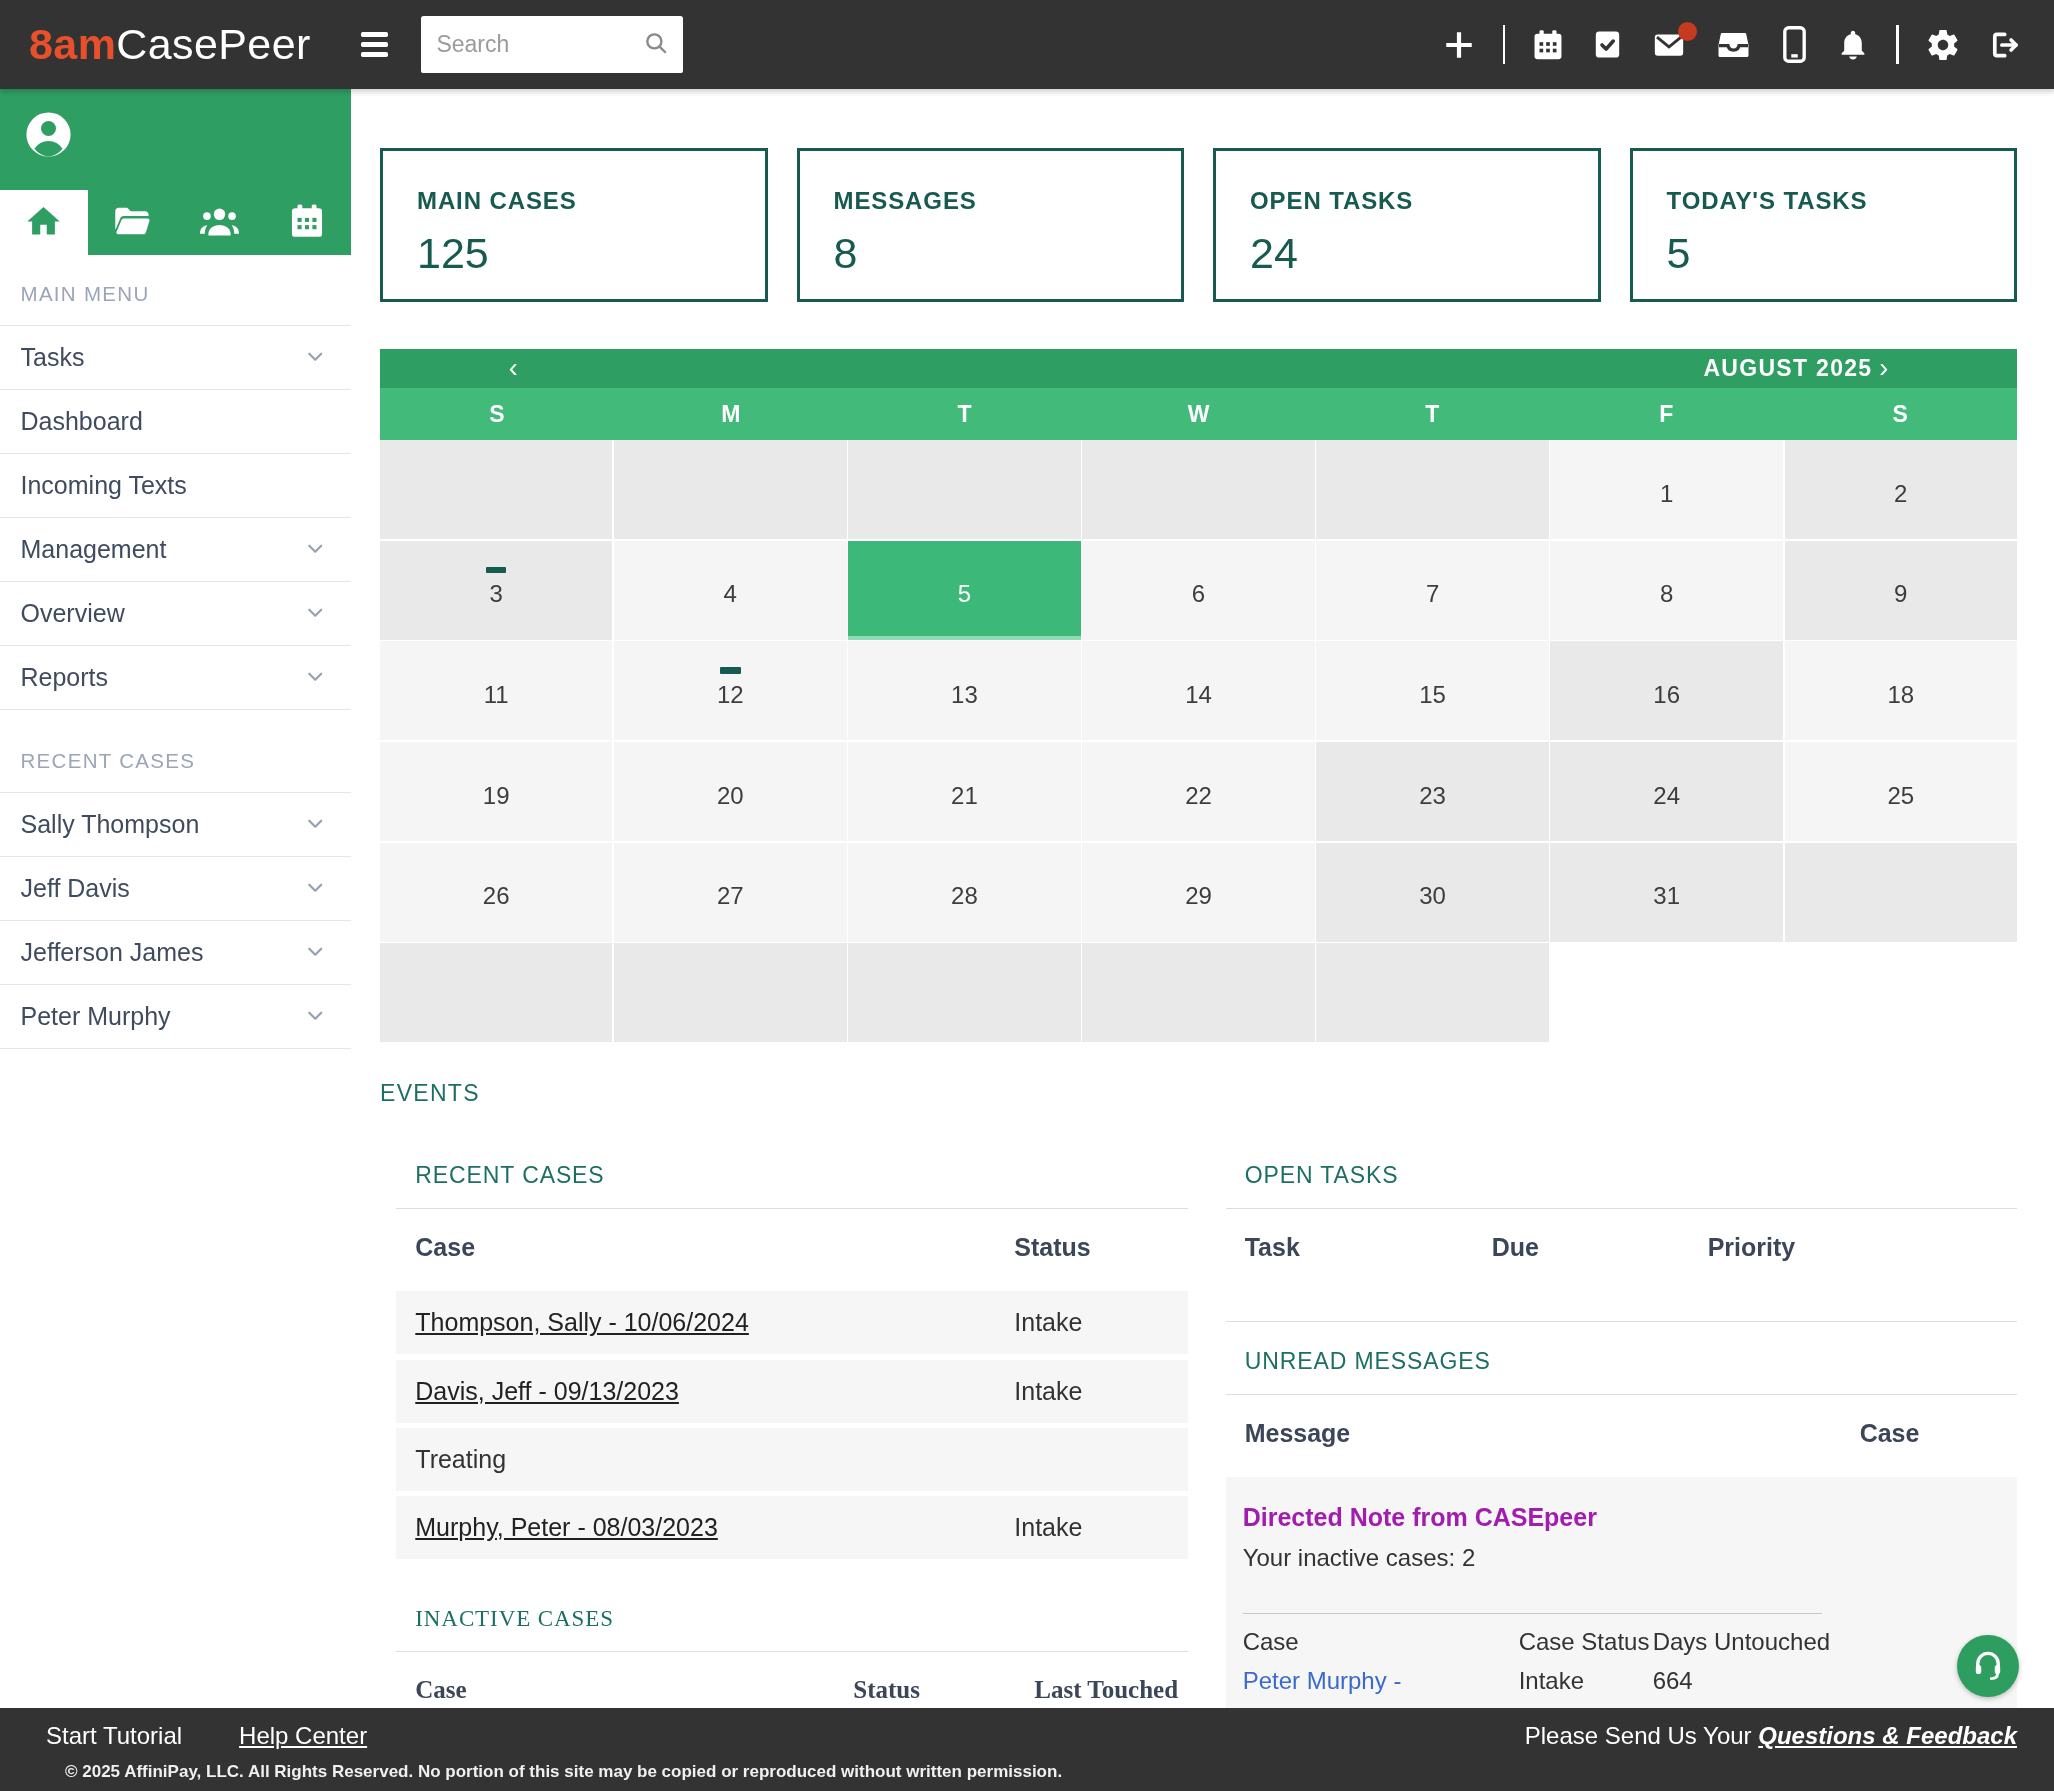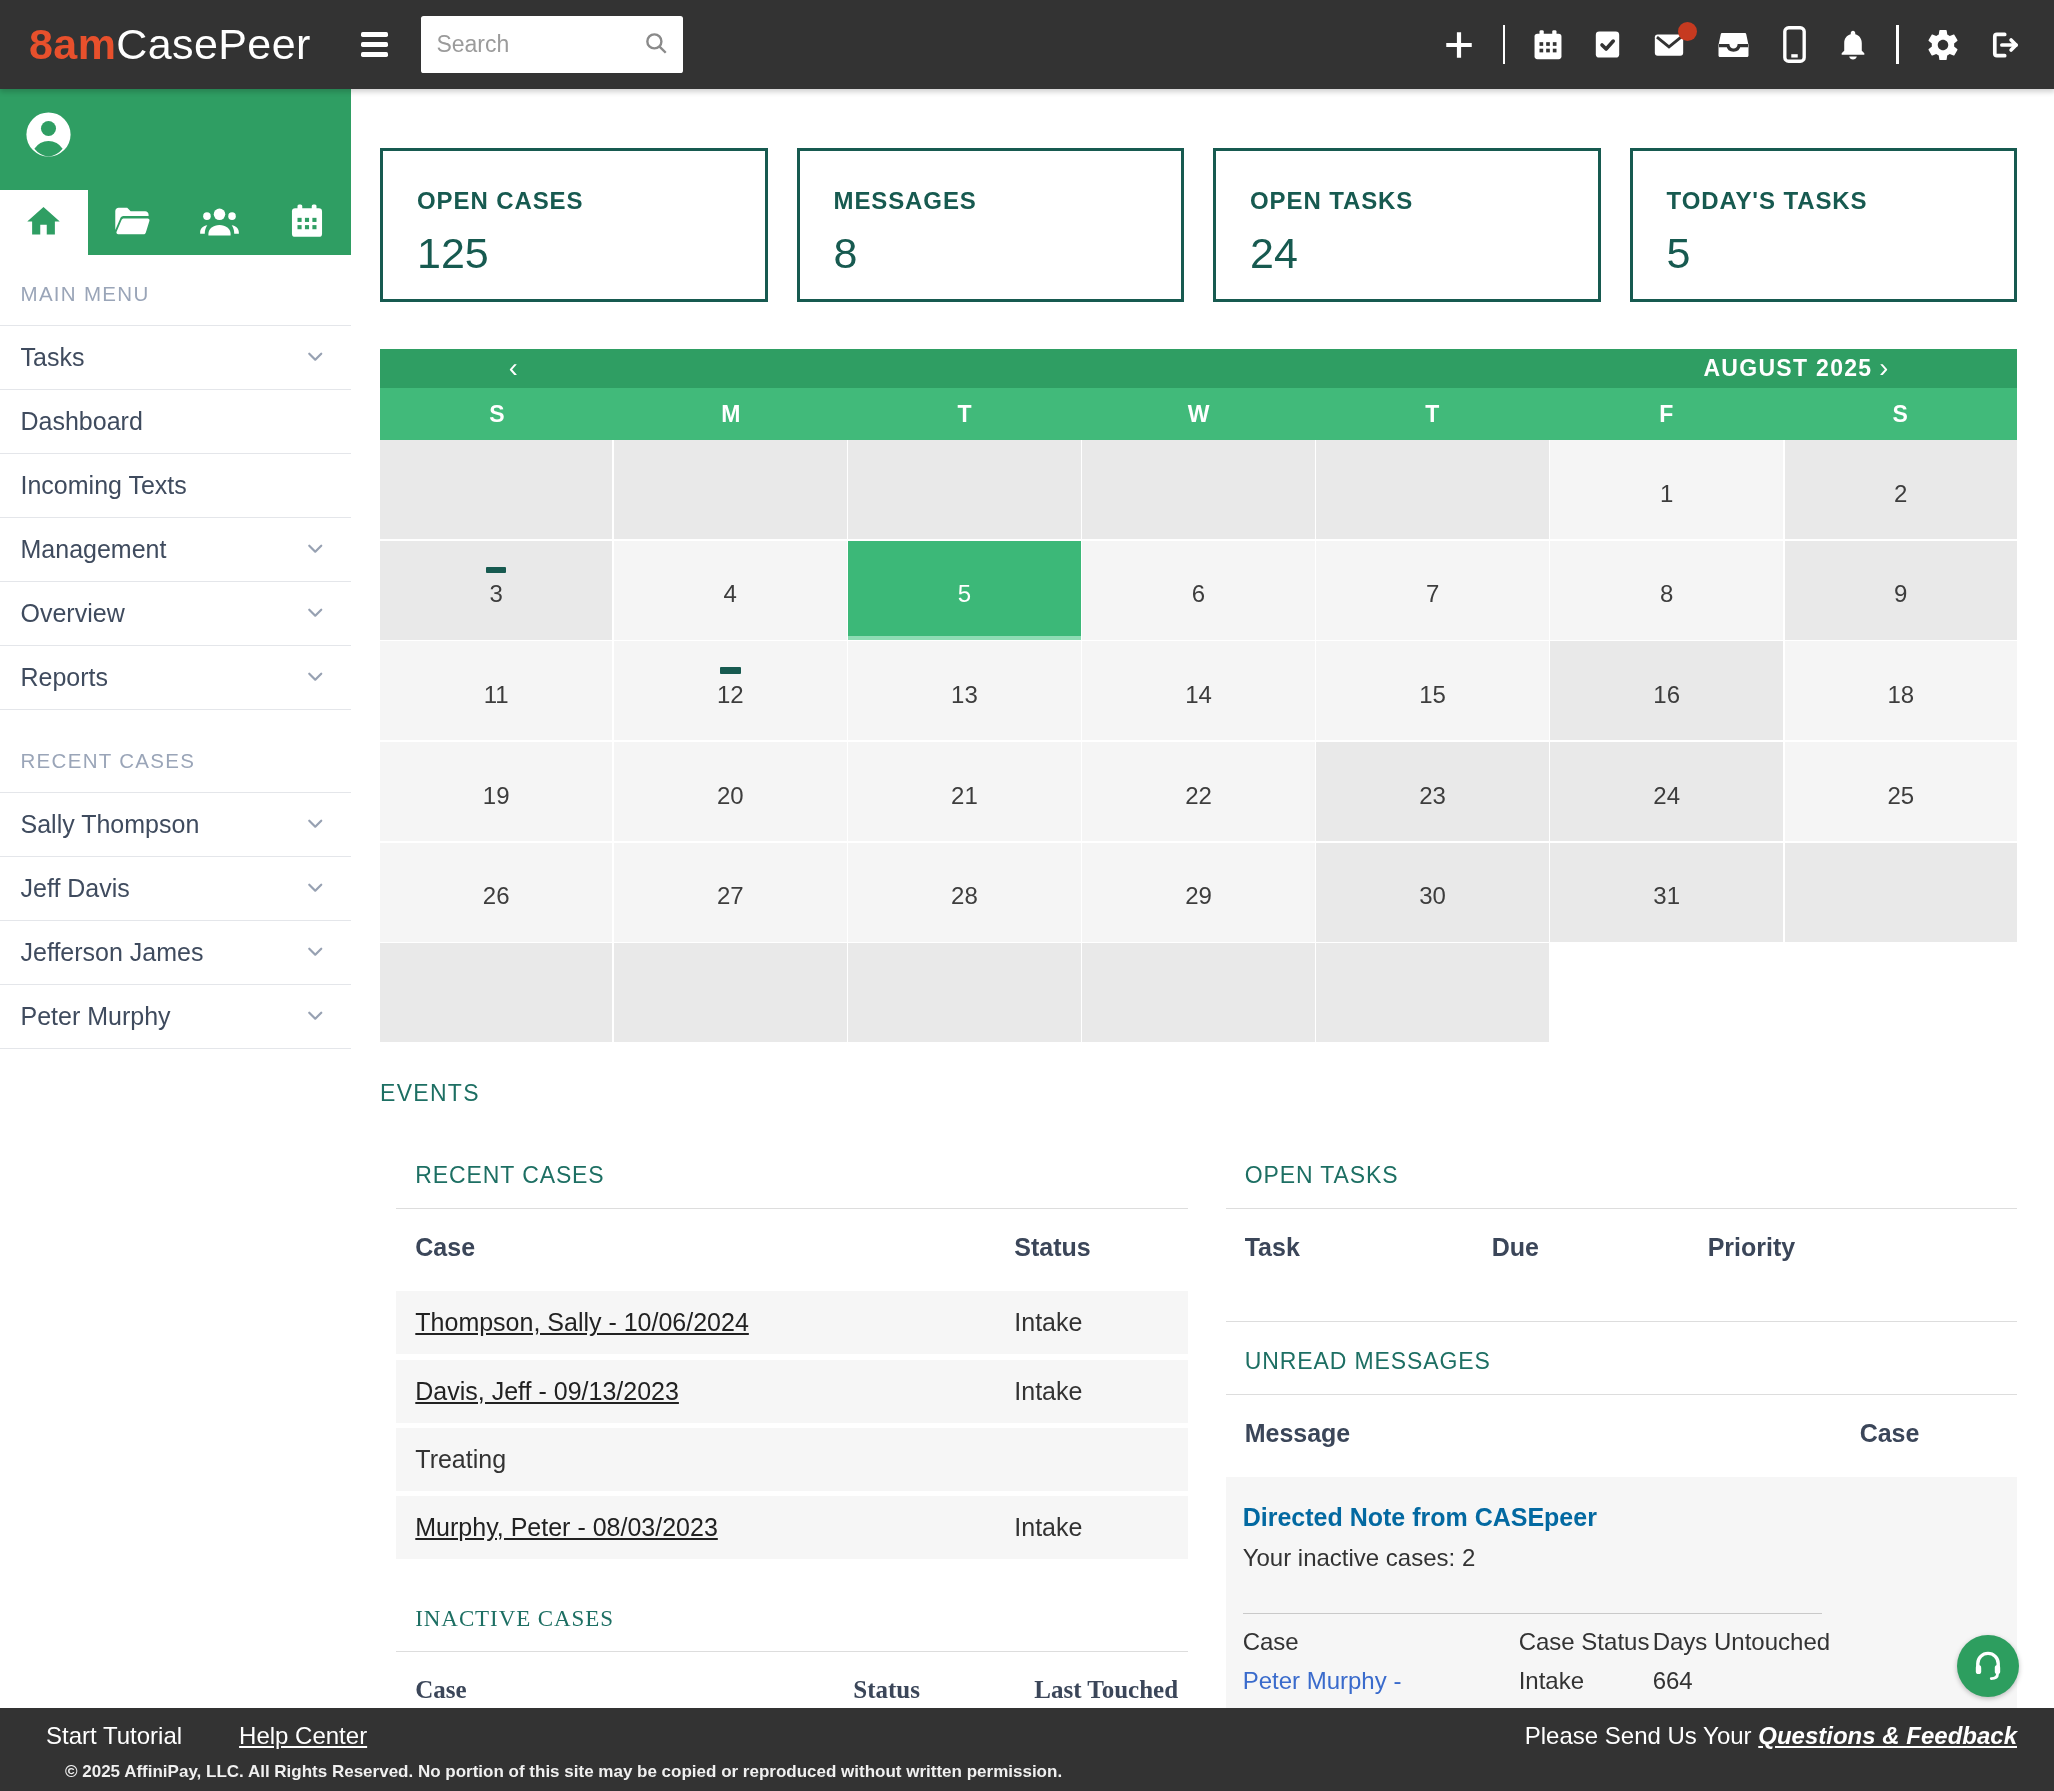--- a/index.html
+++ b/index.html
@@ -108,21 +108,21 @@
   }
   .row a{color:#222;text-decoration:underline;cursor:pointer;}
   .row .c0{width:599px;flex:none;}
   .row .status{color:#333;}
   .inactive-block{margin-top:47px;font-family:Liberation Serif, serif;}
   .tasks-empty{height:10.3px;}
   .msgs-block{margin-top:26px;}
   .msg-stripe{
     background:#f6f6f6;padding:26px 17px 29px 17px;min-height:243px;box-sizing:border-box;
   }
-  .msg-title{font-size:25px;font-weight:bold;color:#0369a1;}
+  .msg-title{font-size:25px;font-weight:bold;color:#a21caf;}
   .msg-body{font-size:24px;color:#333;margin-top:12px;}
   .msg-table{width:579px;margin-top:41px;border-top:1.7px solid #c9c9c9;
     border-bottom:1.7px solid #c9c9c9;padding:8.6px 0 10.3px 0;font-size:24px;}
   .m-row{display:flex;line-height:39px;}
   .m-row span{flex:none;}
   .m0{width:276px;} .m1{width:134px;}
   .m-row a{color:#3a6bcc;text-decoration:none;cursor:pointer;}
   
   .footer{
     position:absolute;left:0;right:0;bottom:0;height:84px;background:#333333;
@@ -346,21 +346,21 @@
           <span><svg width="20.5" height="20.5" viewBox="0 0 24 24" fill="none" stroke="#97a1b2" stroke-width="2.6" stroke-linecap="round" stroke-linejoin="round">
               <path d="M5 9l7 7 7-7"></path>
             </svg></span>
         </div>
       </div>
   </div>
 
   <div class="main">
     <div class="stats" id="stats-row">
         <div class="card">
-          <div class="t">OPEN CASES</div>
+          <div class="t">MAIN CASES</div>
           <div class="v">125</div>
         </div>
         <div class="card">
           <div class="t">MESSAGES</div>
           <div class="v">8</div>
         </div>
         <div class="card">
           <div class="t">OPEN TASKS</div>
           <div class="v">24</div>
         </div>

